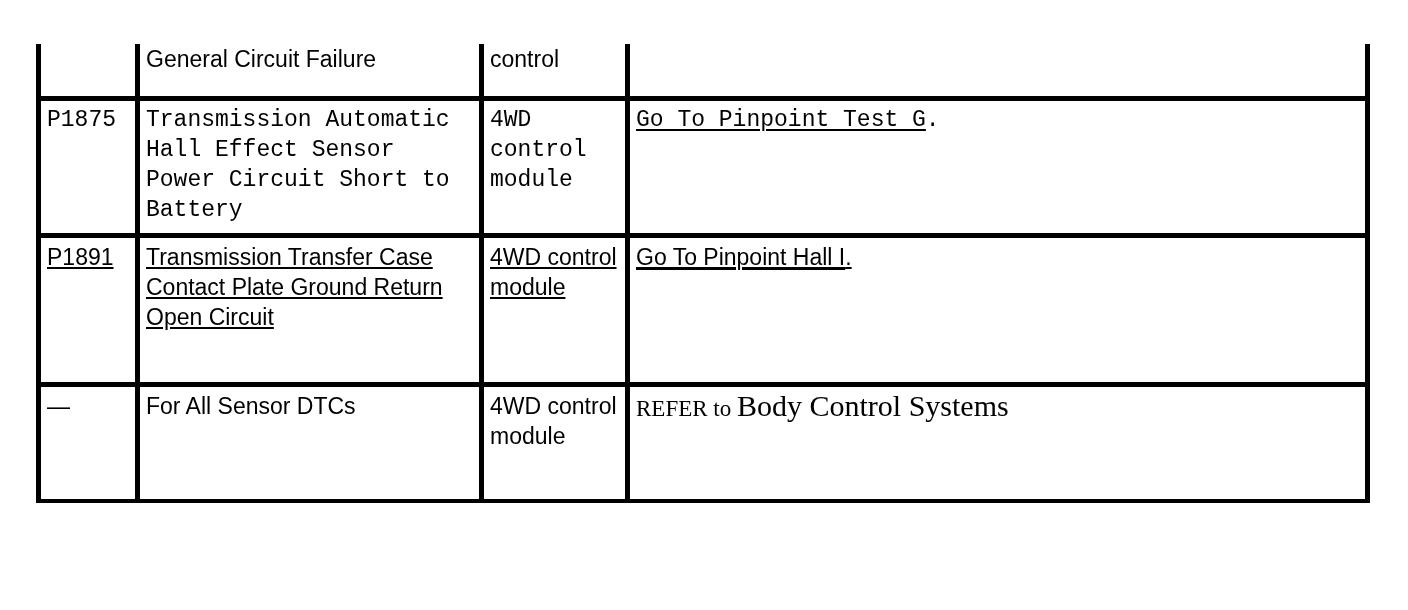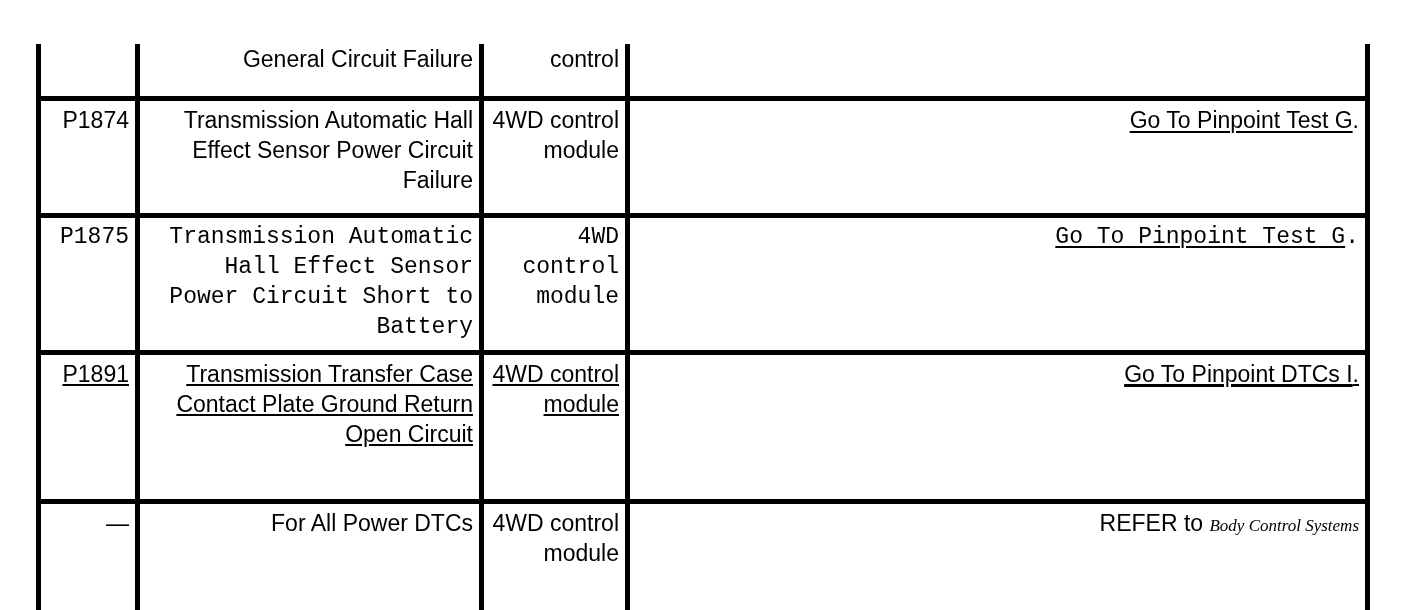--- a/index.html
+++ b/index.html
@@ -36,21 +36,21 @@
   #dtc-table col.c-desc   { width: 344px; }
   #dtc-table col.c-module { width: 146px; }
   #dtc-table col.c-action { width: 740px; }
 
   #dtc-table td {
     border-left: 5px solid #000;
     border-right: 5px solid #000;
     border-top: 5px solid #000;
     border-bottom: 5px solid #000;
     padding: 4px 6px 8px 6px;
-    text-align: right;
+    text-align: left;
     vertical-align: top;
     font-size: 23px;
     line-height: 30px;
     background: #ffffff;
   }
 
   
   #dtc-table tr.row-clipped td {
     border-top: none;
     padding-top: 0;
@@ -77,22 +77,22 @@
 
   
   .xref {
     text-decoration: underline;
     text-underline-offset: 3px;
     text-decoration-thickness: 2px;
   }
   .xref-tail { text-decoration: none; }
 
   
-  .refer-lead { font-family: Liberation Sans, sans-serif; }
-  .refer-doc  { font-family: "Liberation Serif", serif; font-size: 17px; font-style: italic; }
+  .refer-lead { font-family: Liberation Serif, serif; }
+  .refer-doc  { font-family: "Liberation Serif", serif; font-size: 30px; }
 
   .dash { letter-spacing: 0; }
 
   
   tr.row-1874 td { height: 100px; }
   tr.row-1875 td { height: 100px; font-family: Liberation Mono, monospace; }
   tr.row-1891 td { height: 132px; text-decoration: underline; }
   tr.row-other td { height: 100px; }
 </style>
 </head>
@@ -117,34 +117,20 @@
           <span class="cell-text">General Circuit Failure</span>
         </td>
         <td class="col-module">
           <span class="cell-text">control</span>
         </td>
         <td class="col-action action-cell">
           <span class="cell-text"></span>
         </td>
       </tr>
 
-      <tr class="row-1874">
-        <td class="col-code">
-          <span class="cell-text">P1874</span>
-        </td>
-        <td class="col-desc">
-          <span class="cell-text">Transmission Automatic Hall Effect Sensor Power Circuit Failure</span>
-        </td>
-        <td class="col-module">
-          <span class="cell-text">4WD control module</span>
-        </td>
-        <td class="col-action action-cell">
-          <span class="cell-text"><span class="xref">Go To Pinpoint Test G</span><span class="xref-tail">.</span></span>
-        </td>
-      </tr>
 
       <tr class="row-1875">
         <td class="col-code">
           <span class="cell-text">P1875</span>
         </td>
         <td class="col-desc">
           <span class="cell-text">Transmission Automatic Hall Effect Sensor Power Circuit Short to Battery</span>
         </td>
         <td class="col-module">
           <span class="cell-text">4WD control module</span>
@@ -158,30 +144,30 @@
         <td class="col-code">
           <span class="cell-text">P1891</span>
         </td>
         <td class="col-desc">
           <span class="cell-text">Transmission Transfer Case Contact Plate Ground Return Open Circuit</span>
         </td>
         <td class="col-module">
           <span class="cell-text">4WD control module</span>
         </td>
         <td class="col-action action-cell">
-          <span class="cell-text"><span class="xref">Go To Pinpoint DTCs I</span><span class="xref-tail">.</span></span>
+          <span class="cell-text"><span class="xref">Go To Pinpoint Hall I</span><span class="xref-tail">.</span></span>
         </td>
       </tr>
 
       <tr class="row-other row-thin">
         <td class="col-code">
           <span class="cell-text dash">—</span>
         </td>
         <td class="col-desc">
-          <span class="cell-text">For All Power DTCs</span>
+          <span class="cell-text">For All Sensor DTCs</span>
         </td>
         <td class="col-module">
           <span class="cell-text">4WD control module</span>
         </td>
         <td class="col-action action-cell">
           <span class="cell-text"><span class="refer-lead">REFER to </span><span class="refer-doc">Body Control Systems</span></span>
         </td>
       </tr>
 
     </tbody>

